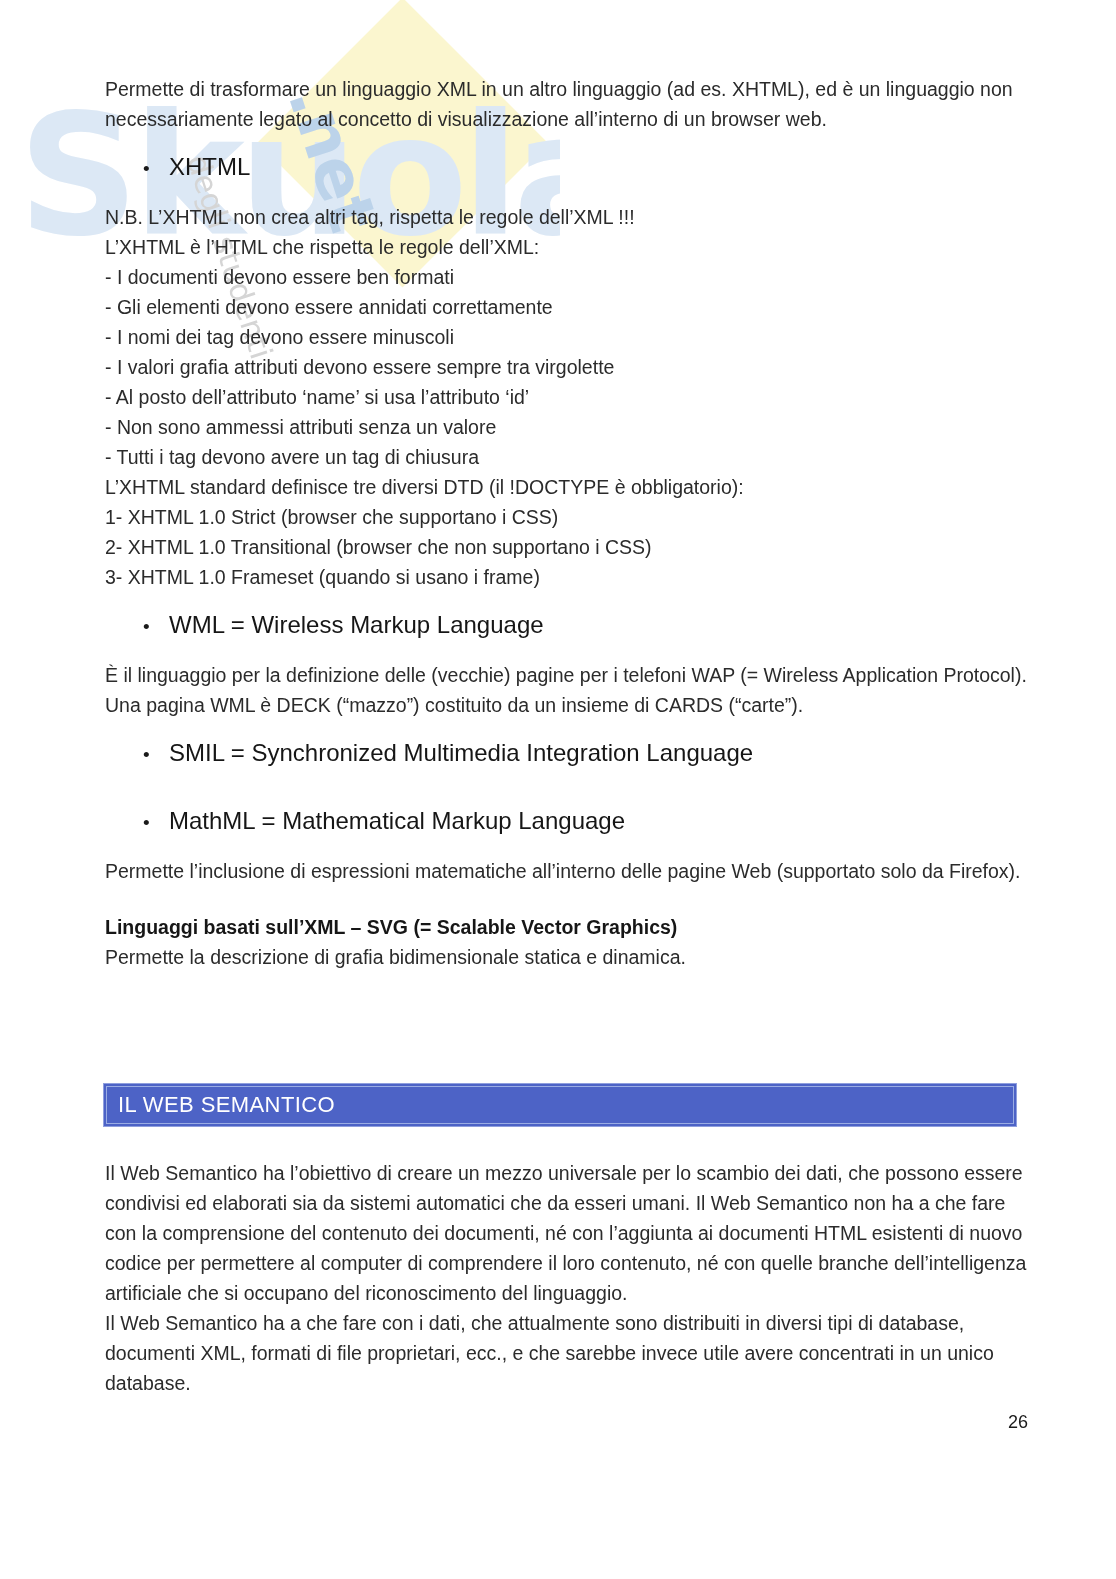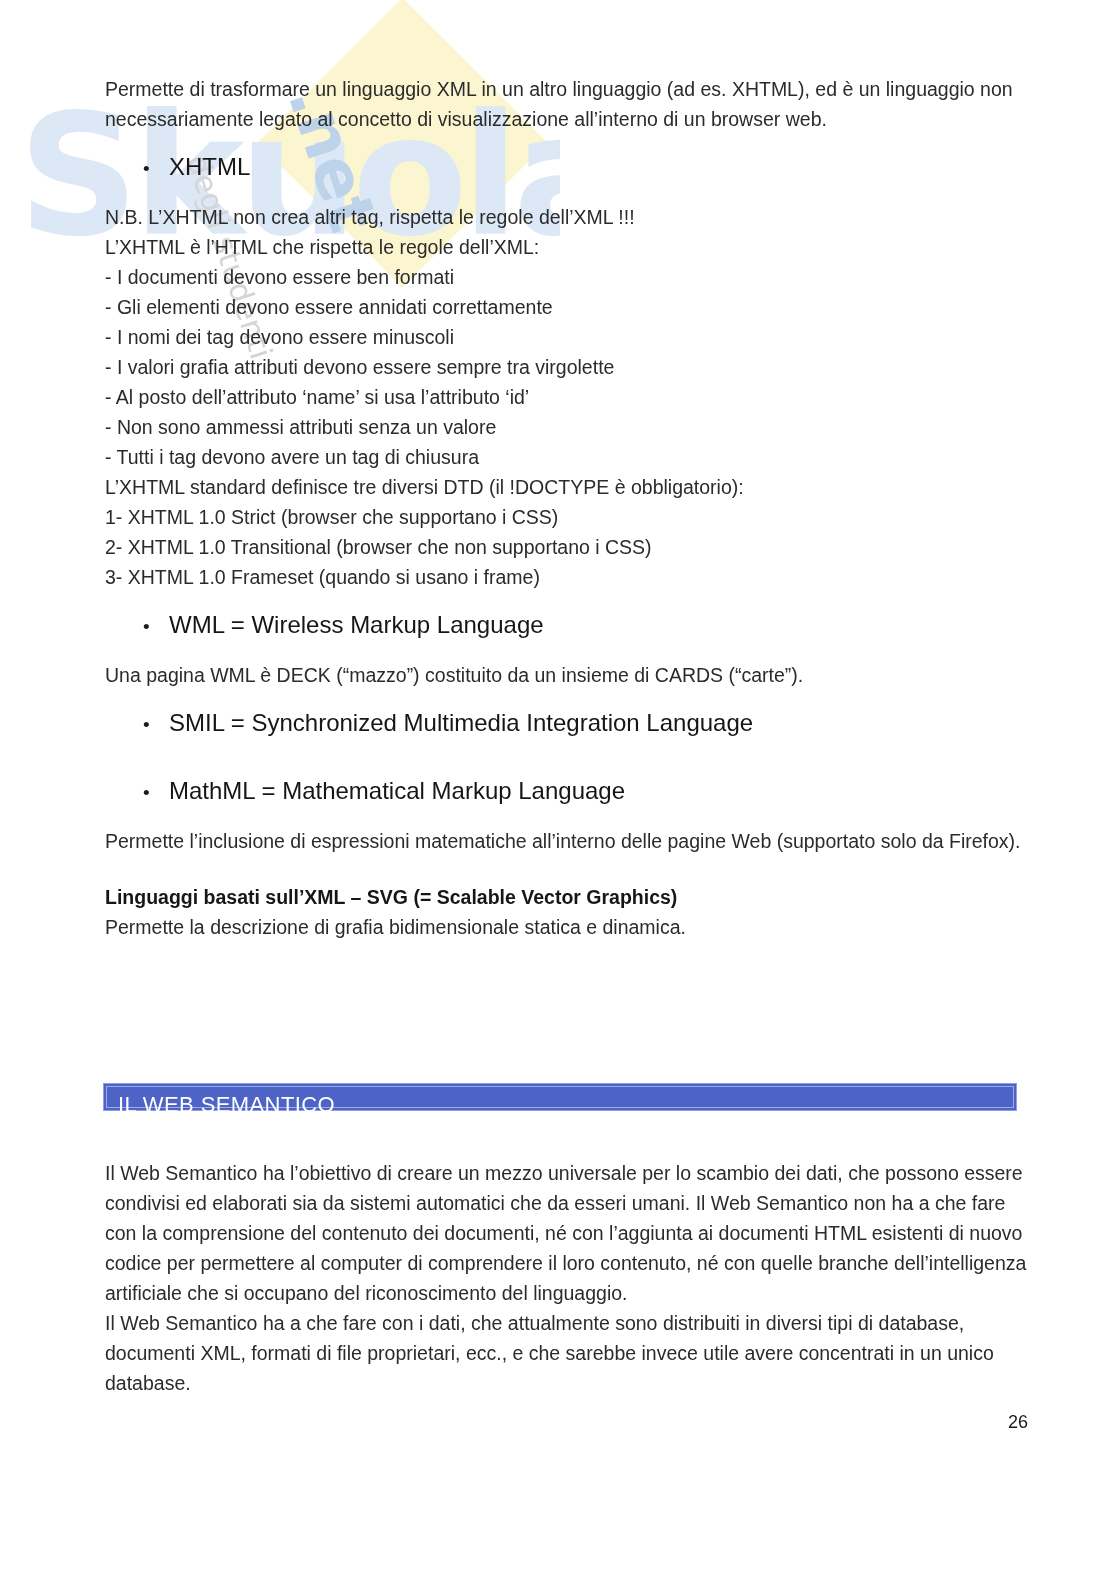--- a/index.html
+++ b/index.html
@@ -131,21 +131,21 @@
     top: 1083px;
     width: 914px;
     z-index: 2;
   }
   .banner {
     background: #4d63c6;
     border: 1px solid #8f9fde;
     box-shadow: inset 0 0 0 2px #4d63c6, inset 0 0 0 3px #9badE4;
     padding: 9px 14px 11px 14px;
     box-sizing: border-box;
-    height: 28px;
+    height: 44px;
   }
   .banner-title {
     color: #ffffff;
     font-size: 22px;
     line-height: 24px;
     letter-spacing: 0.4px;
     font-weight: 400;
   }
 
   .body-block {
@@ -206,20 +206,21 @@
 
     <div class="spacer-sm"></div>
 
     <div class="bullet-row">
       <span class="bullet-dot">•</span>
       <span class="bullet-label">WML = Wireless Markup Language</span>
     </div>
 
     <div class="spacer-sm"></div>
 
+    <div class="line">È il linguaggio per la definizione delle (vecchie) pagine per i telefoni WAP (= Wireless Application Protocol).</div>
     <div class="line">Una pagina WML è DECK (“mazzo”) costituito da un insieme di CARDS (“carte”).</div>
 
     <div class="spacer-sm"></div>
 
     <div class="bullet-row">
       <span class="bullet-dot">•</span>
       <span class="bullet-label">SMIL = Synchronized Multimedia Integration Language</span>
     </div>
 
     <div class="spacer-sm"></div>

